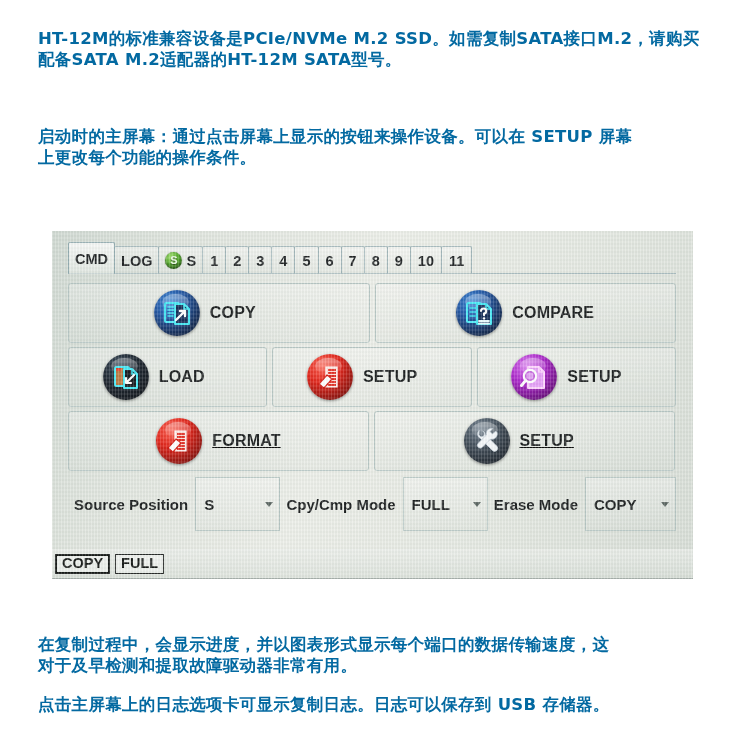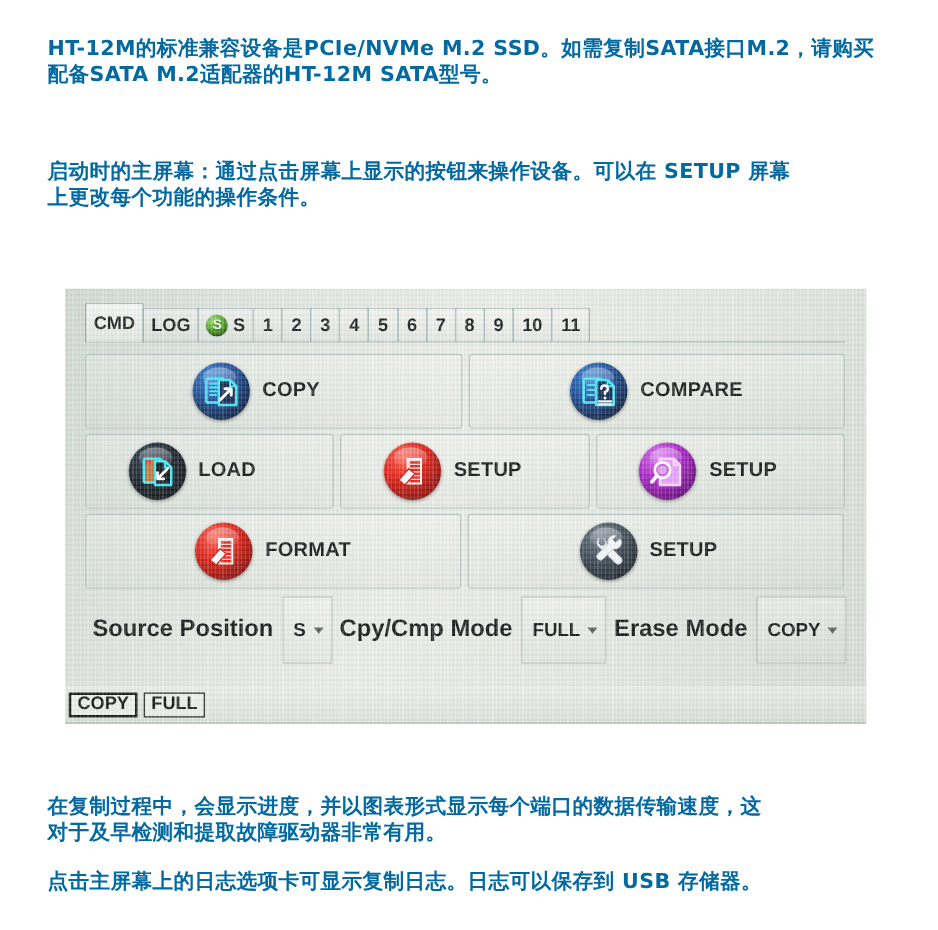--- a/index.html
+++ b/index.html
@@ -118,21 +118,21 @@
     position: absolute;
     left: 6px;
     width: 608px;
     height: 60px;
     display: flex;
     gap: 5px;
     z-index: 6;
   }
   #btn-row-1 { top: 46px; }
   #btn-row-2 { top: 110px; }
-  #btn-row-3 { top: 174px; }
+  #btn-row-3 { top: 174px; text-decoration: underline; }
 
   .fn-btn {
     flex: 1;
     border: 1px solid #b6c6c4;
     border-radius: 3px;
     background: linear-gradient(180deg, rgba(255,255,255,0.25), rgba(200,210,204,0.16));
     display: flex;
     align-items: center;
     justify-content: center;
     gap: 10px;
@@ -181,21 +181,21 @@
   
   #dd-strip {
     position: absolute;
     left: 6px; top: 238px;
     width: 608px; height: 58px;
     display: flex;
     align-items: center;
     z-index: 6;
   }
   .dd-label {
-    font-size: 19px;
+    font-size: 15px;
     font-weight: 600;
     color: #101314;
     padding: 0 7px 0 6px;
     white-space: nowrap;
   }
   .dd-box {
     height: 54px;
     border: 1px solid #b4c4c2;
     background: linear-gradient(180deg, rgba(255,255,255,0.34), rgba(205,214,208,0.18));
     display: flex;

